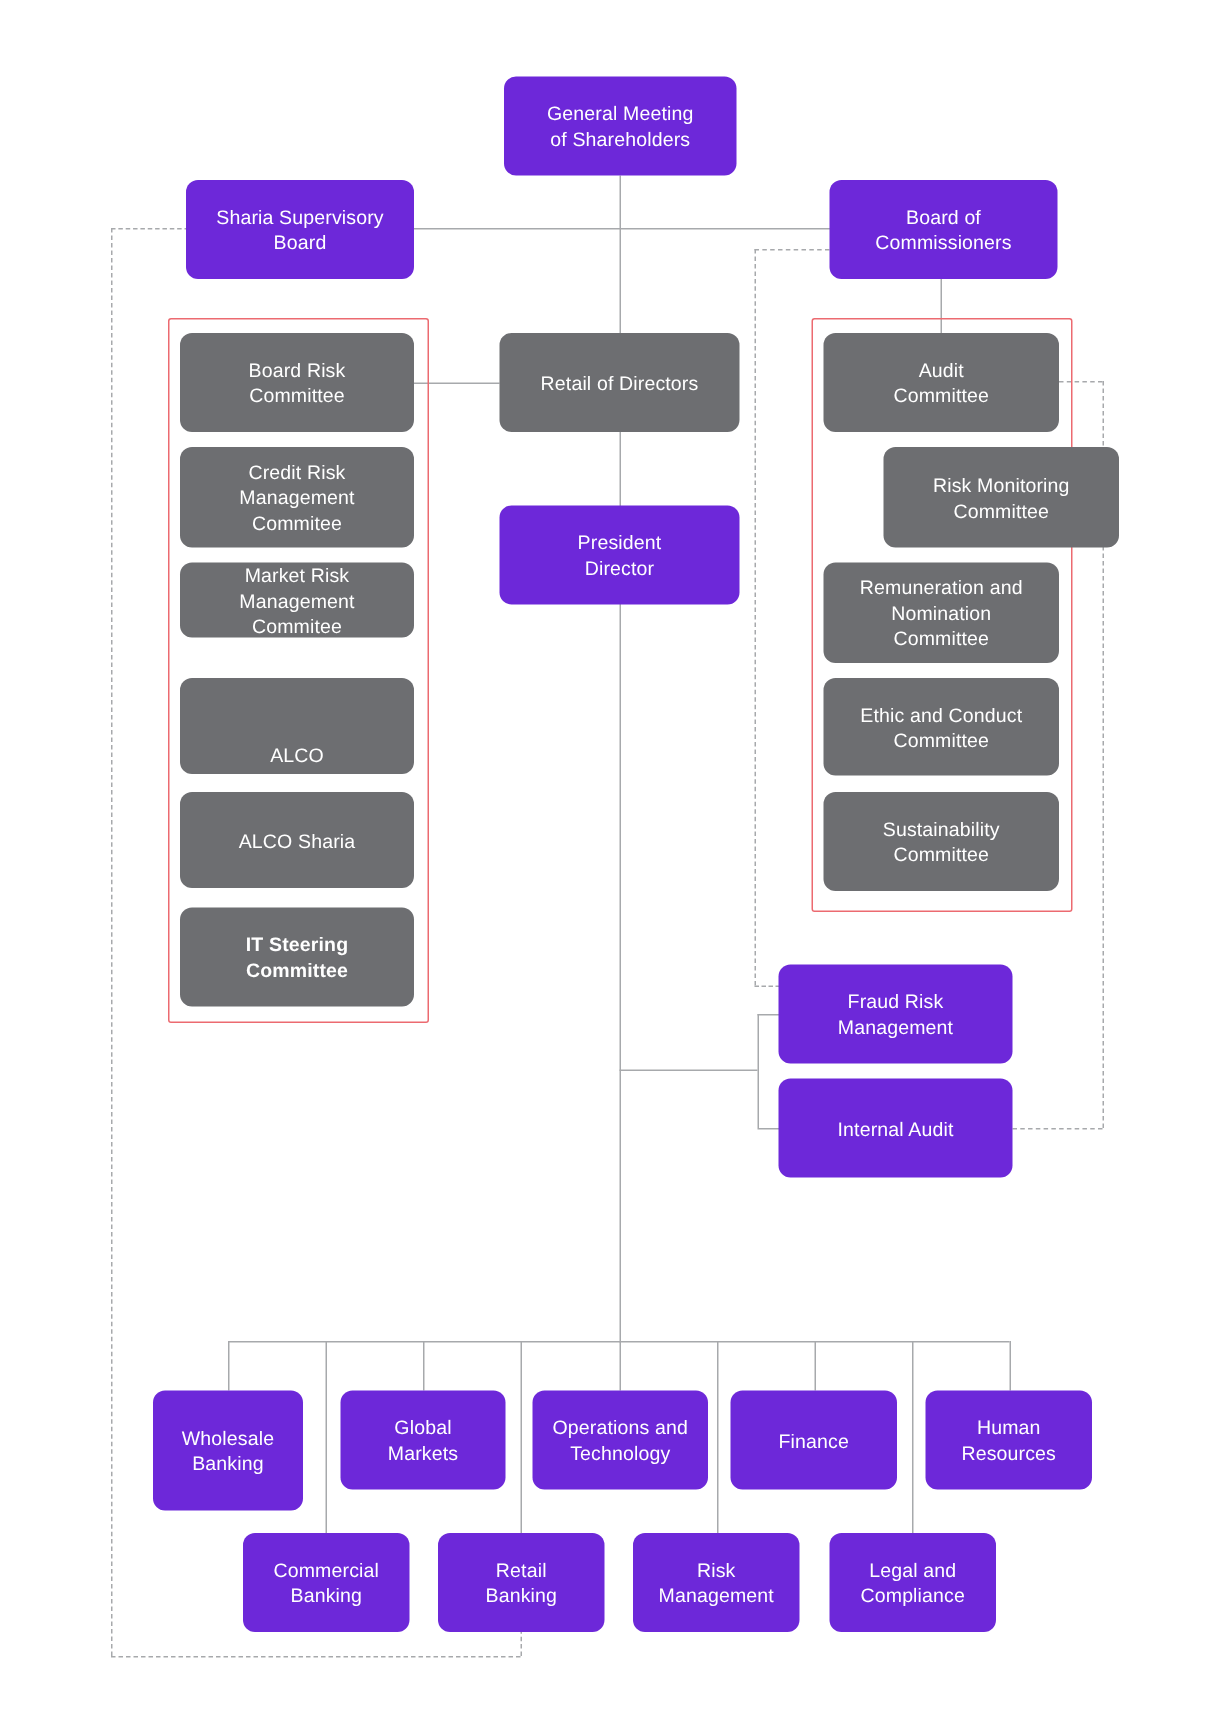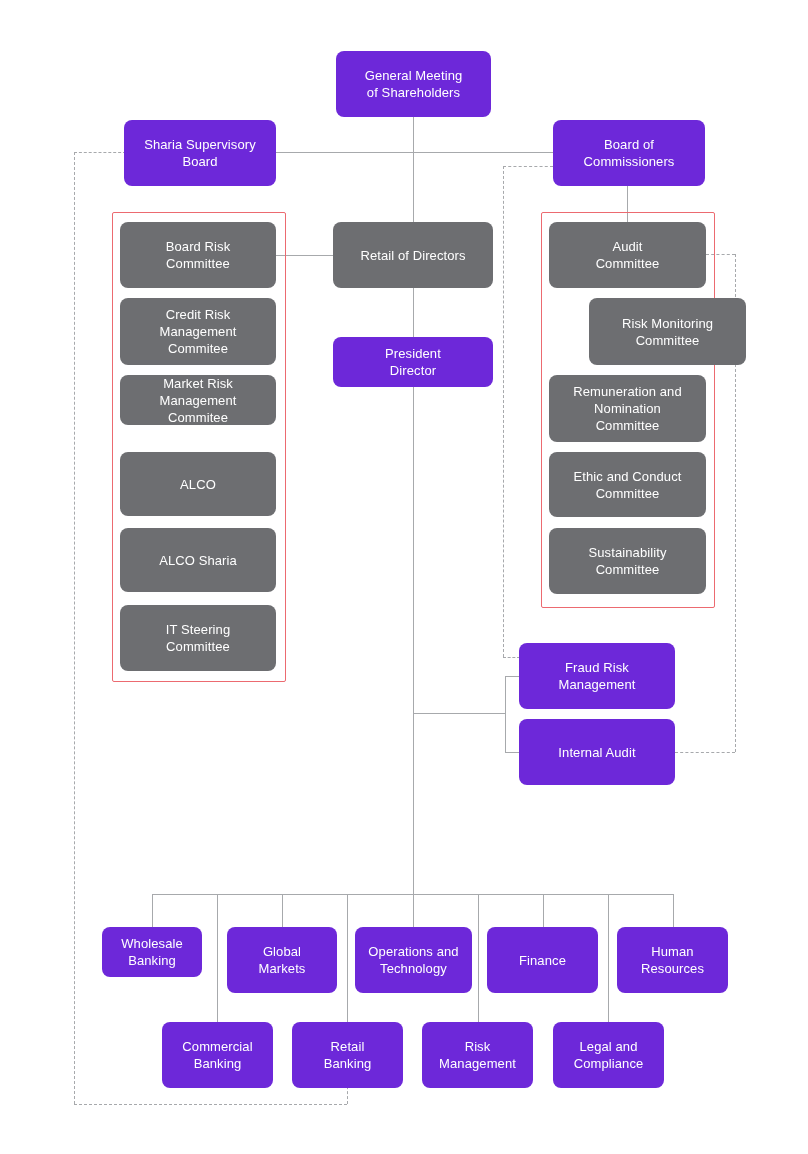--- a/index.html
+++ b/index.html
@@ -117,46 +117,46 @@
 
   <div class="node red" style="left:553px;top:120px;width:152px;height:66px;">
     <span>Board of
 Commissioners</span>
   </div>
 
   <div class="node gray" style="left:333px;top:222px;width:160px;height:66px;">
     <span>Retail of Directors</span>
   </div>
 
-  <div class="node red" style="left:333px;top:337px;width:160px;height:50px;">
+  <div class="node red" style="left:333px;top:337px;width:160px;height:66px;">
     <span>President
 Director</span>
   </div>
 
   <div class="node gray" style="left:120px;top:222px;width:156px;height:66px;">
     <span>Board Risk
 Committee</span>
   </div>
   <div class="node gray" style="left:120px;top:298px;width:156px;height:67px;">
     <span>Credit Risk
 Management
 Commitee</span>
   </div>
   <div class="node gray" style="left:120px;top:375px;width:156px;height:50px;">
     <span>Market Risk
 Management
 Commitee</span>
   </div>
-  <div class="node gray" style="left:120px;top:452px;width:156px;height:64px;">
+  <div class="node gray" style="left:120px;top:452px;width:156px;height:64px;align-items:flex-end;">
     <span>ALCO</span>
   </div>
   <div class="node gray" style="left:120px;top:528px;width:156px;height:64px;">
     <span>ALCO Sharia</span>
   </div>
-  <div class="node gray" style="left:120px;top:605px;width:156px;height:66px;">
+  <div class="node gray" style="left:120px;top:605px;width:156px;height:66px;font-weight:bold;">
     <span>IT Steering
 Committee</span>
   </div>
 
   <div class="node gray" style="left:549px;top:222px;width:157px;height:66px;">
     <span>Audit
 Committee</span>
   </div>
   <div class="node gray" style="left:549px;top:298px;width:157px;height:67px;margin-left:40px;">
     <span>Risk Monitoring
@@ -177,21 +177,21 @@
   </div>
 
   <div class="node red" style="left:519px;top:643px;width:156px;height:66px;">
     <span>Fraud Risk
 Management</span>
   </div>
   <div class="node red" style="left:519px;top:719px;width:156px;height:66px;">
     <span>Internal Audit</span>
   </div>
 
-  <div class="node red" style="left:102px;top:927px;width:100px;height:50px;align-items:center;">
+  <div class="node red" style="left:102px;top:927px;width:100px;height:80px;align-items:center;">
     <span>Wholesale
 Banking</span>
   </div>
   <div class="node red" style="left:227px;top:927px;width:110px;height:66px;">
     <span>Global
 Markets</span>
   </div>
   <div class="node red" style="left:355px;top:927px;width:117px;height:66px;">
     <span>Operations and
 Technology</span>

